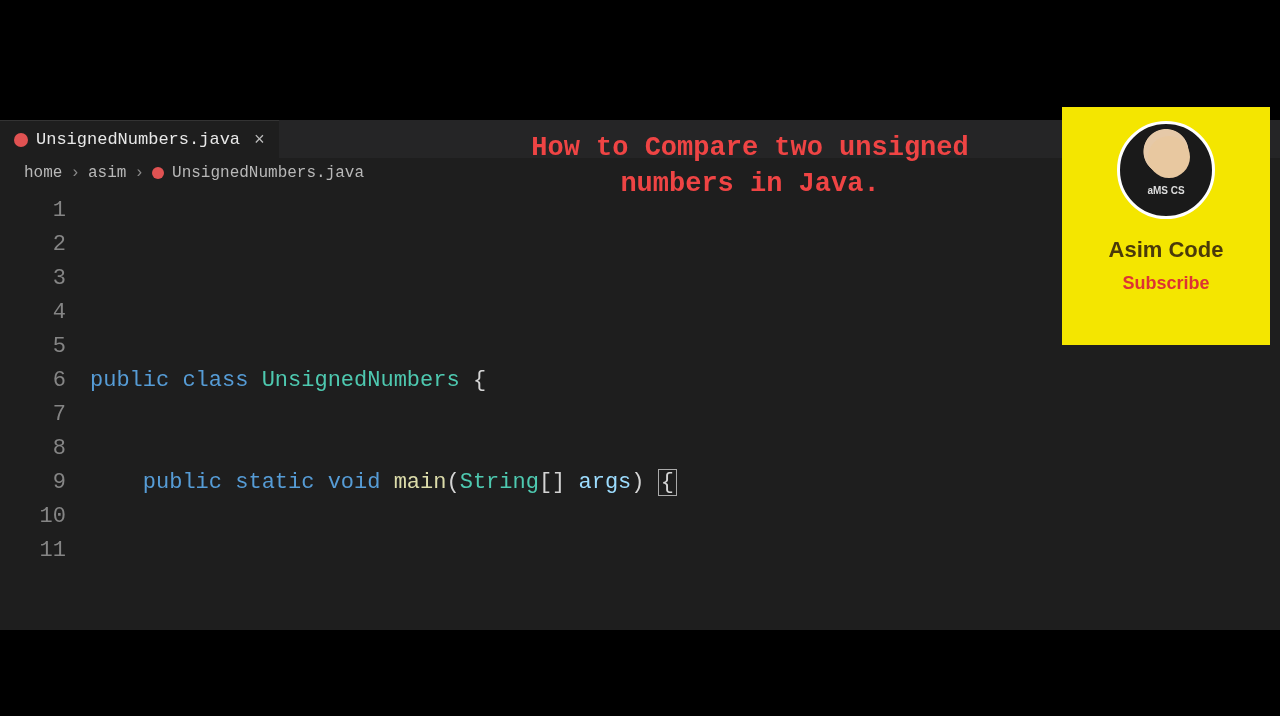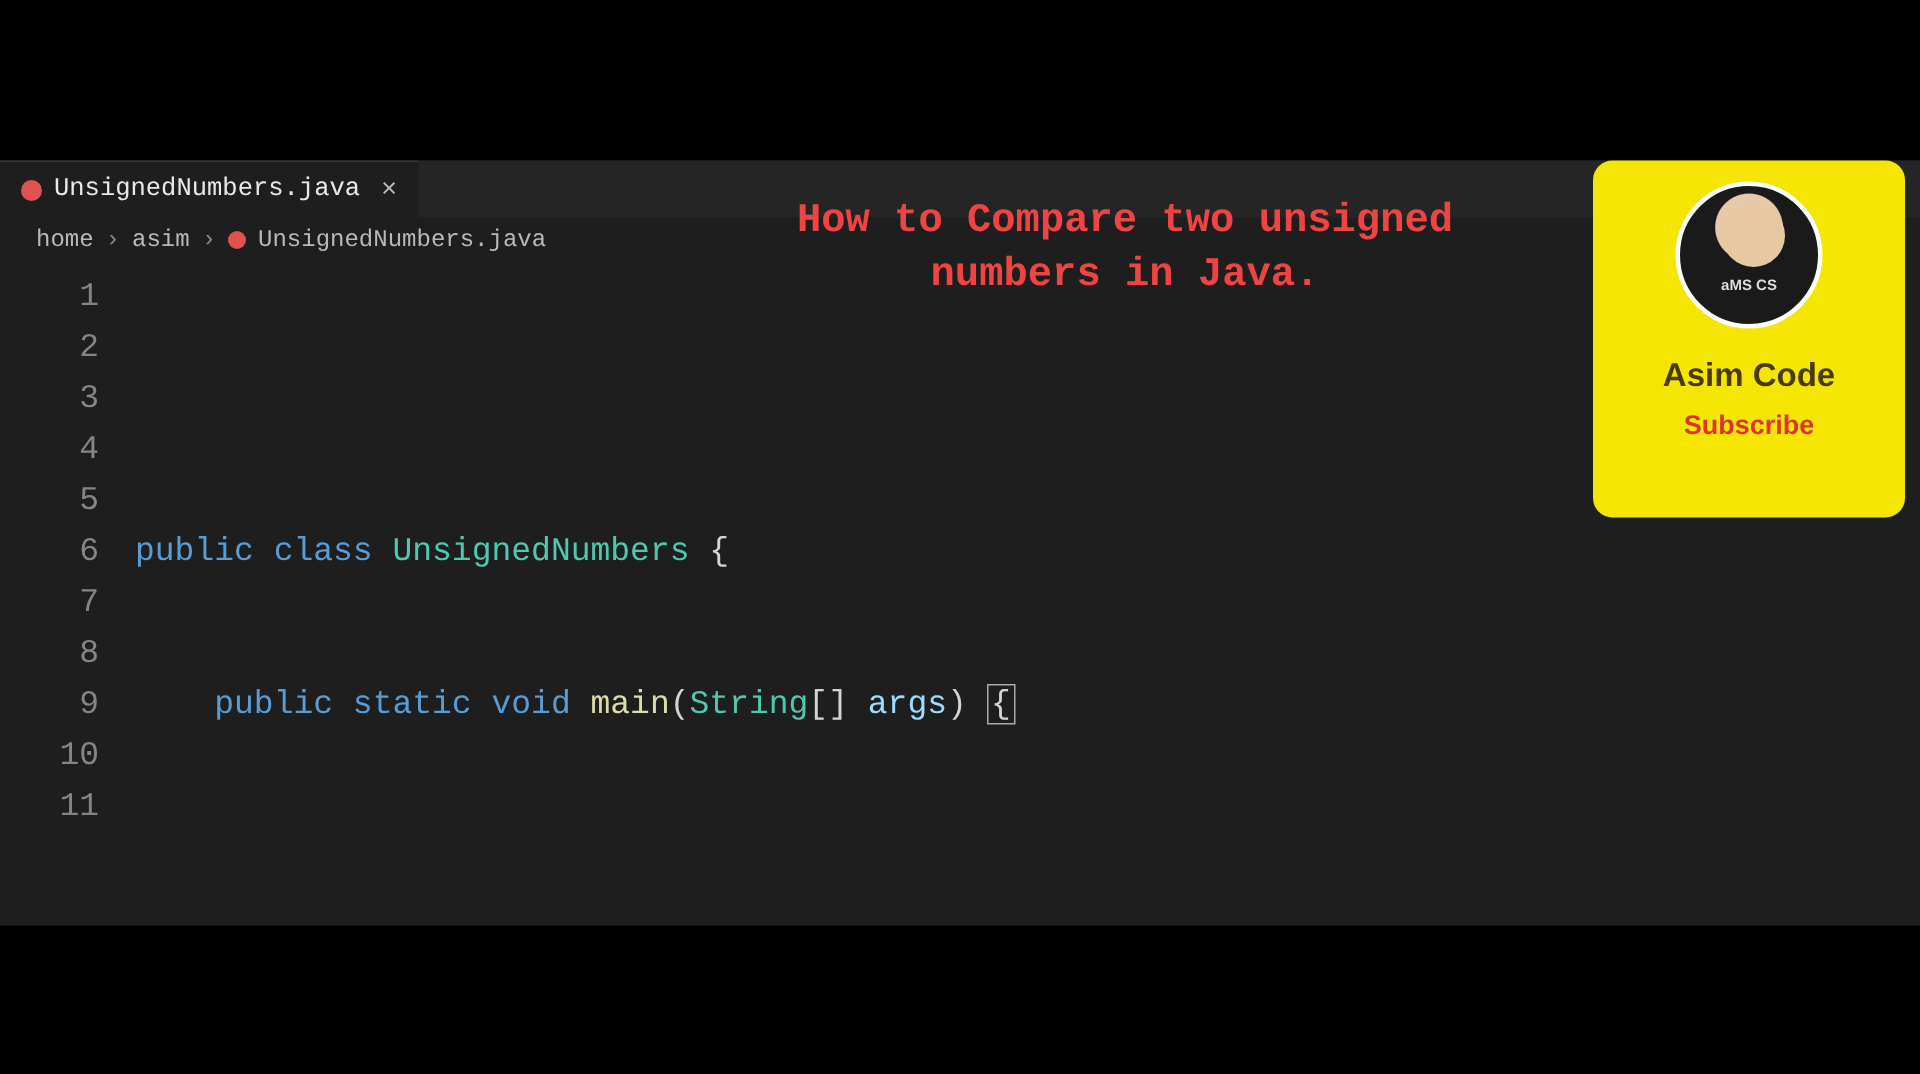--- a/index.html
+++ b/index.html
@@ -6,21 +6,21 @@
     body {
       background: #000;
       width: 1280px;
       height: 716px;
       overflow: hidden;
       font-family: Consolas, 'Courier New', monospace;
       position: relative;
     }
     .editor-area {
       position: absolute;
-      top: 107px;
+      top: 120px;
       left: 0;
       width: 1280px;
       height: 510px;
       background: #1e1e1e;
     }
     .tab-bar {
       height: 38px;
       background: #252526;
       display: flex;
       align-items: center;
@@ -114,21 +114,20 @@
       right: 10px;
       width: 208px;
       height: 238px;
       background: #f4e600;
       z-index: 20;
       display: flex;
       flex-direction: column;
       align-items: center;
       padding-top: 14px;
       font-family: Arial, sans-serif;
-      border-radius: 13px;
     }
     .avatar {
       width: 98px;
       height: 98px;
       border-radius: 50%;
       background: radial-gradient(circle at 50% 30%, #e6c9a8 0%, #e6c9a8 28%, #1a1a1a 29%, #1a1a1a 100%);
       border: 3px solid #fff;
       position: relative;
       overflow: hidden;
     }

